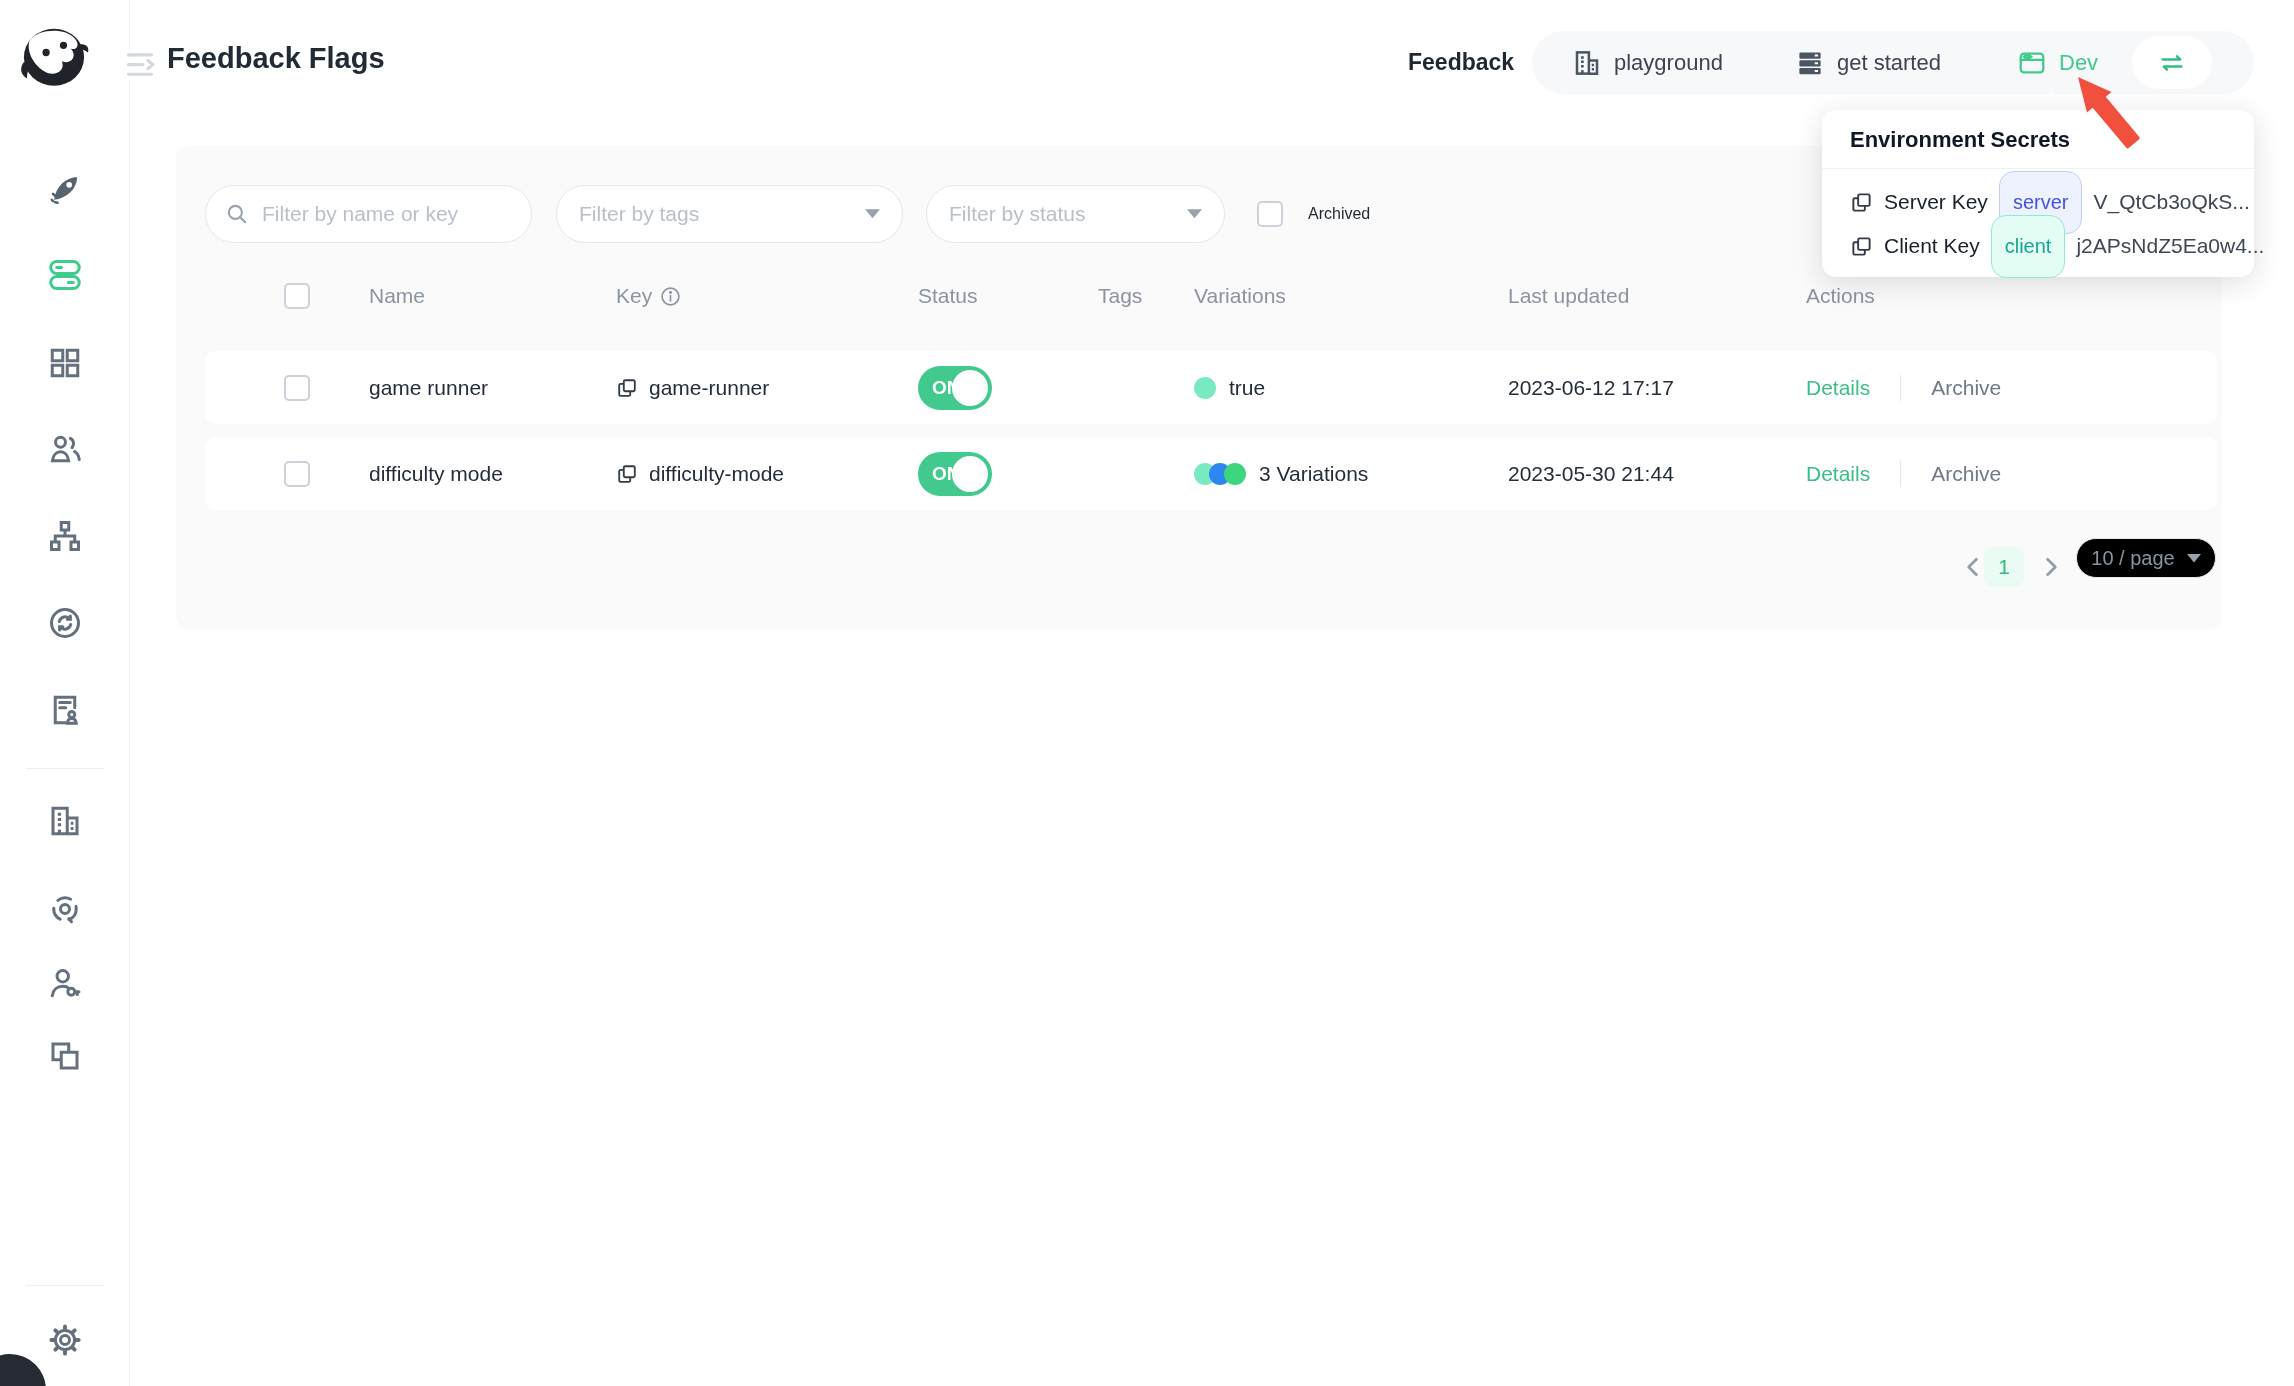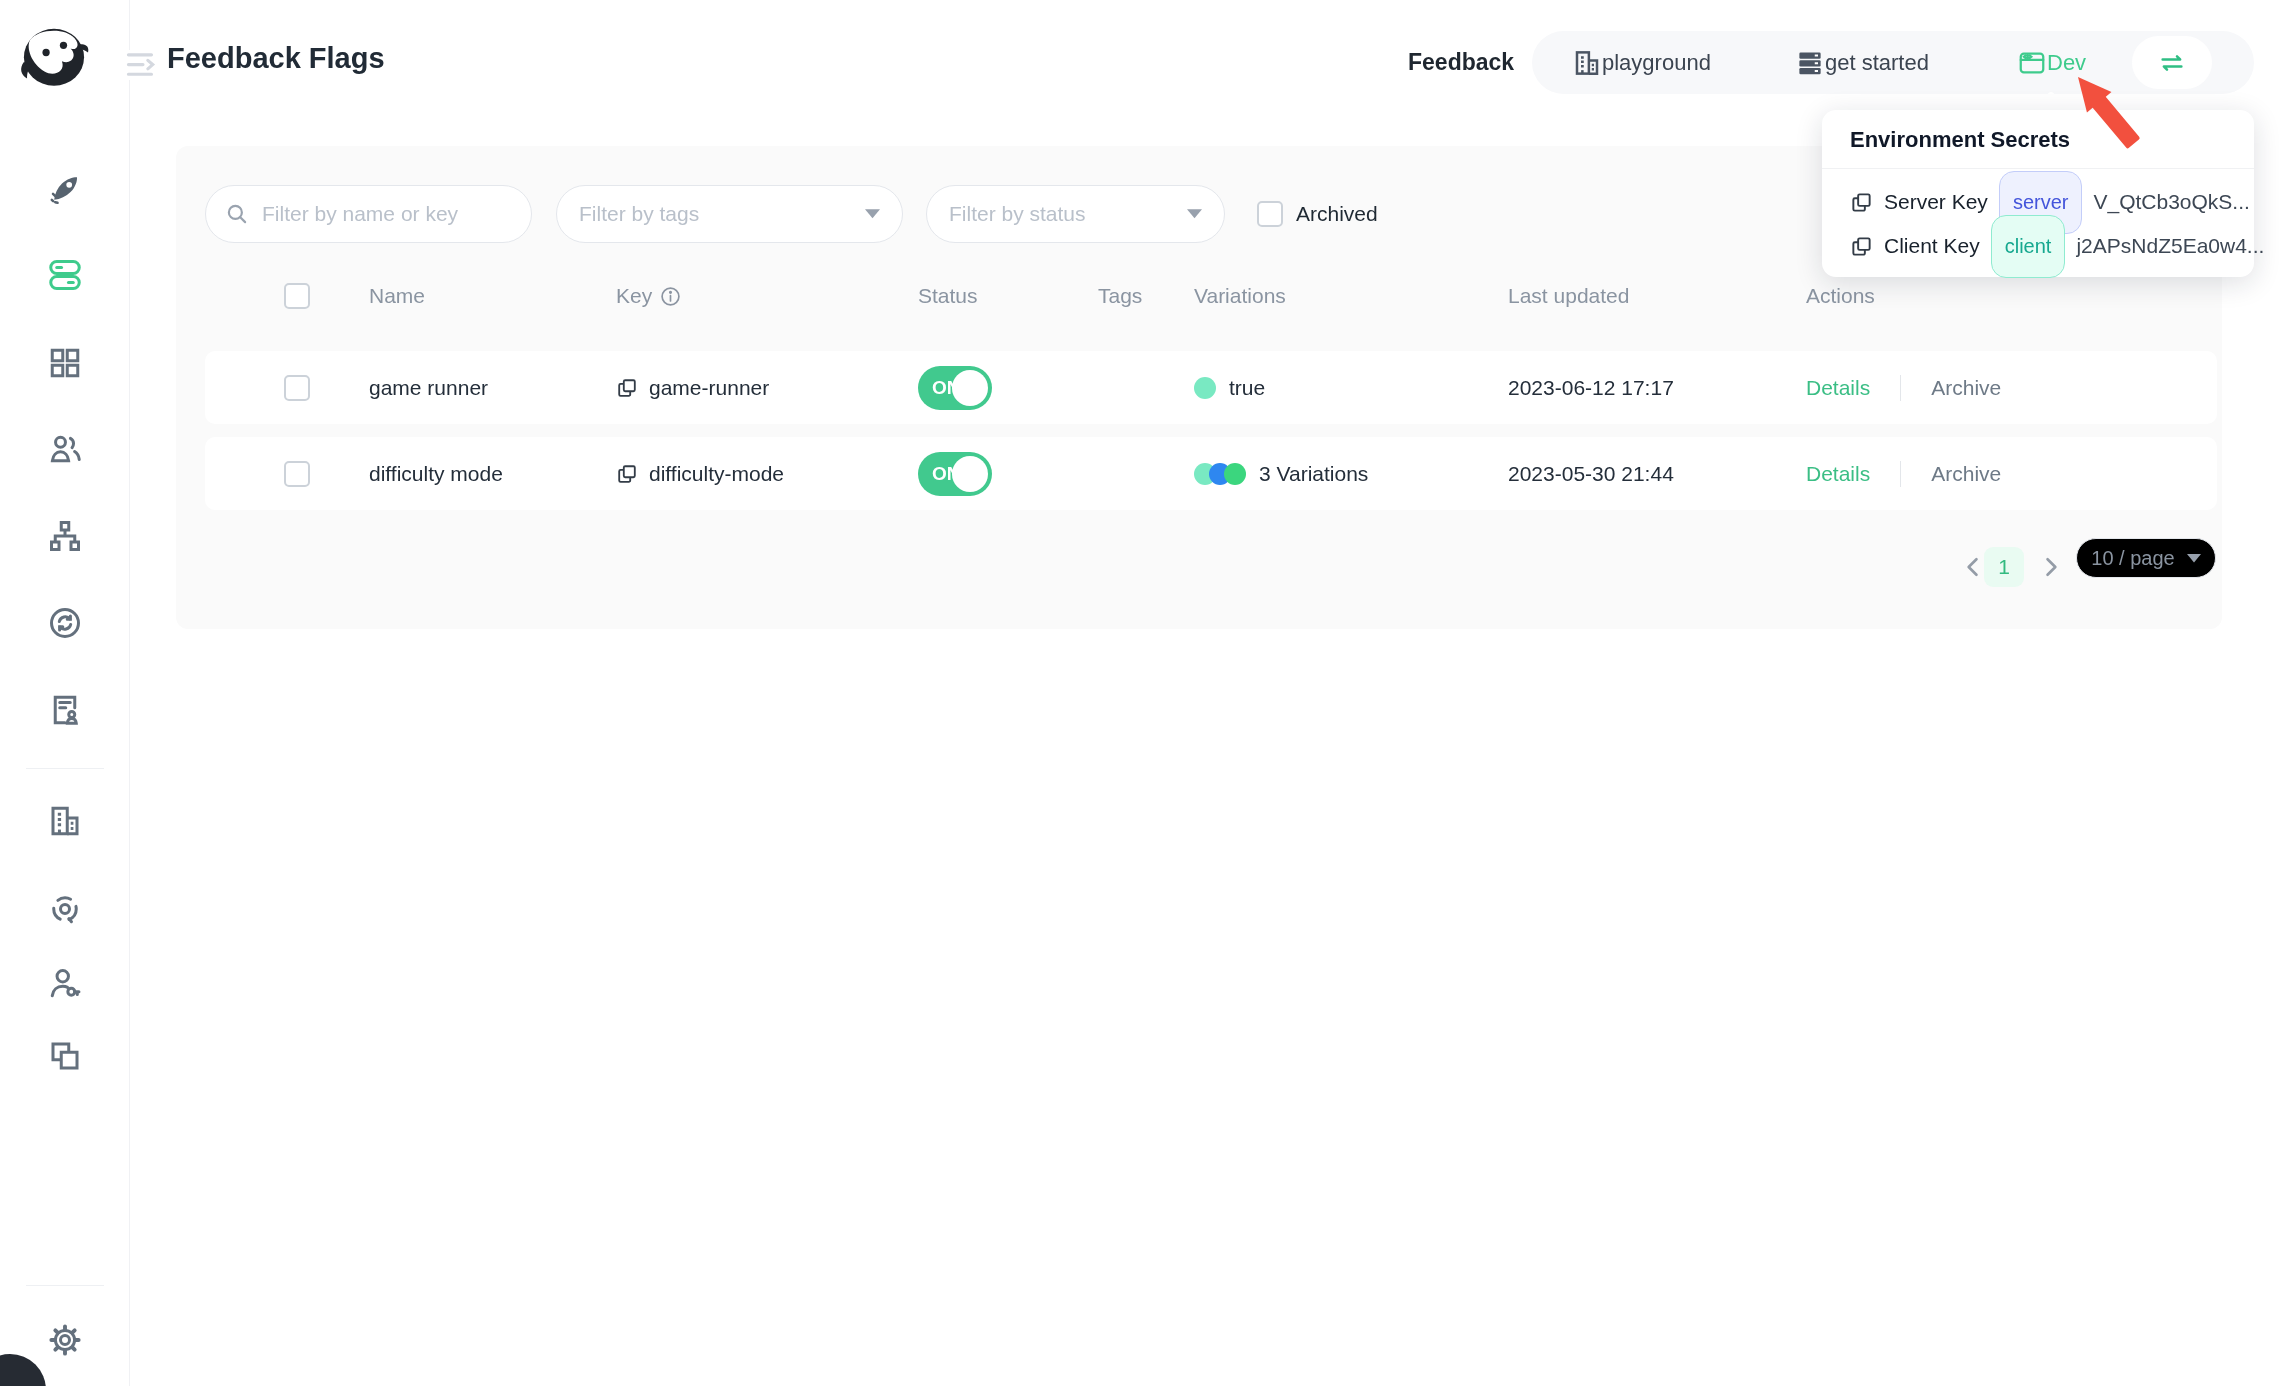--- a/index.html
+++ b/index.html
@@ -12,21 +12,21 @@
   .side-item { position:absolute; left:45px; width:40px; height:40px; display:flex; align-items:center; justify-content:center; cursor:pointer; }
   .side-item svg { width:36px; height:36px; }
   .side-div { position:absolute; left:26px; width:78px; height:1px; background:#eef0f3; }
   .corner-bubble { position:absolute; left:-26px; bottom:-40px; width:72px; height:72px; border-radius:50%; background:#262b33; z-index:3; }
 
   
   .collapse-btn { position:absolute; left:126px; top:50px; width:34px; height:30px; cursor:pointer; z-index:3; background:#fff; }
   .page-title { position:absolute; left:167px; top:42px; font-size:29px; font-weight:bold; color:#212b36; }
   .feedback { position:absolute; left:1408px; top:49px; font-size:23px; font-weight:bold; color:#1f2730; cursor:pointer; }
   .nav-pill { position:absolute; left:1532px; top:31px; width:722px; height:63px; background:#f7f8fa; border-radius:32px; z-index:1; }
-  .nav-item { position:absolute; top:0; height:63px; display:flex; align-items:center; cursor:pointer; }
+  .nav-item { position:absolute; top:0; height:63px; display:flex; align-items:center; gap:12px; cursor:pointer; }
   .nav-item .lbl { font-size:22px; color:#3b4450; }
   .nav-item svg { width:30px; height:30px; }
   .nav-env .lbl { color:#3ECB8C; }
   .swap-btn { position:absolute; left:600px; top:5px; width:80px; height:53px; background:#fff; border-radius:27px; display:flex; align-items:center; justify-content:center; cursor:pointer; }
   .swap-btn svg { width:30px; height:30px; }
   .popup-caret { position:absolute; left:2038px; top:96px; width:26px; height:26px; background:#fff; transform:rotate(45deg); border-radius:4px; z-index:6; }
 
   
   .popup { position:absolute; left:1822px; top:110px; width:432px; height:167px; background:#fff; border-radius:14px; box-shadow:0 6px 28px rgba(20,30,50,.14); z-index:7; }
   .popup-title { position:absolute; left:28px; top:17px; font-size:22px; font-weight:bold; color:#101828; }
@@ -44,21 +44,21 @@
   .f-pill { position:absolute; top:39px; height:58px; background:#fff; border:1.5px solid #e4e7ec; border-radius:29px; display:flex; align-items:center; }
   .f-search { left:29px; width:327px; padding-left:18px; gap:12px; }
   .f-search input { border:none; outline:none; width:230px; font-size:21px; color:#333; font-family:inherit; background:transparent; }
   .f-search input::placeholder { color:#b9c0ca; }
   .f-select { cursor:pointer; padding:0 22px; justify-content:space-between; }
   .f-tags { left:380px; width:347px; }
   .f-status { left:750px; width:299px;gap:13px; }
   .f-select .ph { font-size:21px; color:#b9c0ca; }
   .checkbox { width:26px; height:26px; background:#fff; border:2px solid #ccd2d9; border-radius:5px; cursor:pointer; flex:0 0 auto; }
   .archived { position:absolute; left:1081px; top:55px; display:flex; align-items:center; gap:13px; }
-  .archived .lbl { font-size:21px; color:#1f2933; }
+  .archived .lbl { font-size:16px; color:#1f2933;margin-left:12px; }
 
   .thead { position:absolute; left:0; top:130px; width:100%; height:40px; }
   .th { position:absolute; top:0; height:40px; display:flex; align-items:center; gap:8px; font-size:21px; color:#8a94a1; }
 
   .row { position:absolute; left:29px; width:2012px; height:73px; background:#fff; border-radius:10px; }
   .cell { position:absolute; top:0; height:73px; display:flex; align-items:center; }
   .c-check { left:79px; } .c-name { left:164px; } .c-key { left:411px; gap:11px; }
   .c-status { left:713px; } .c-var { left:989px; gap:13px; } .c-upd { left:1303px; } .c-act { left:1601px; }
   .cell, .c-upd { font-size:21px; color:#242e3a; }
   .c-key svg { width:22px; height:22px; cursor:pointer; }

